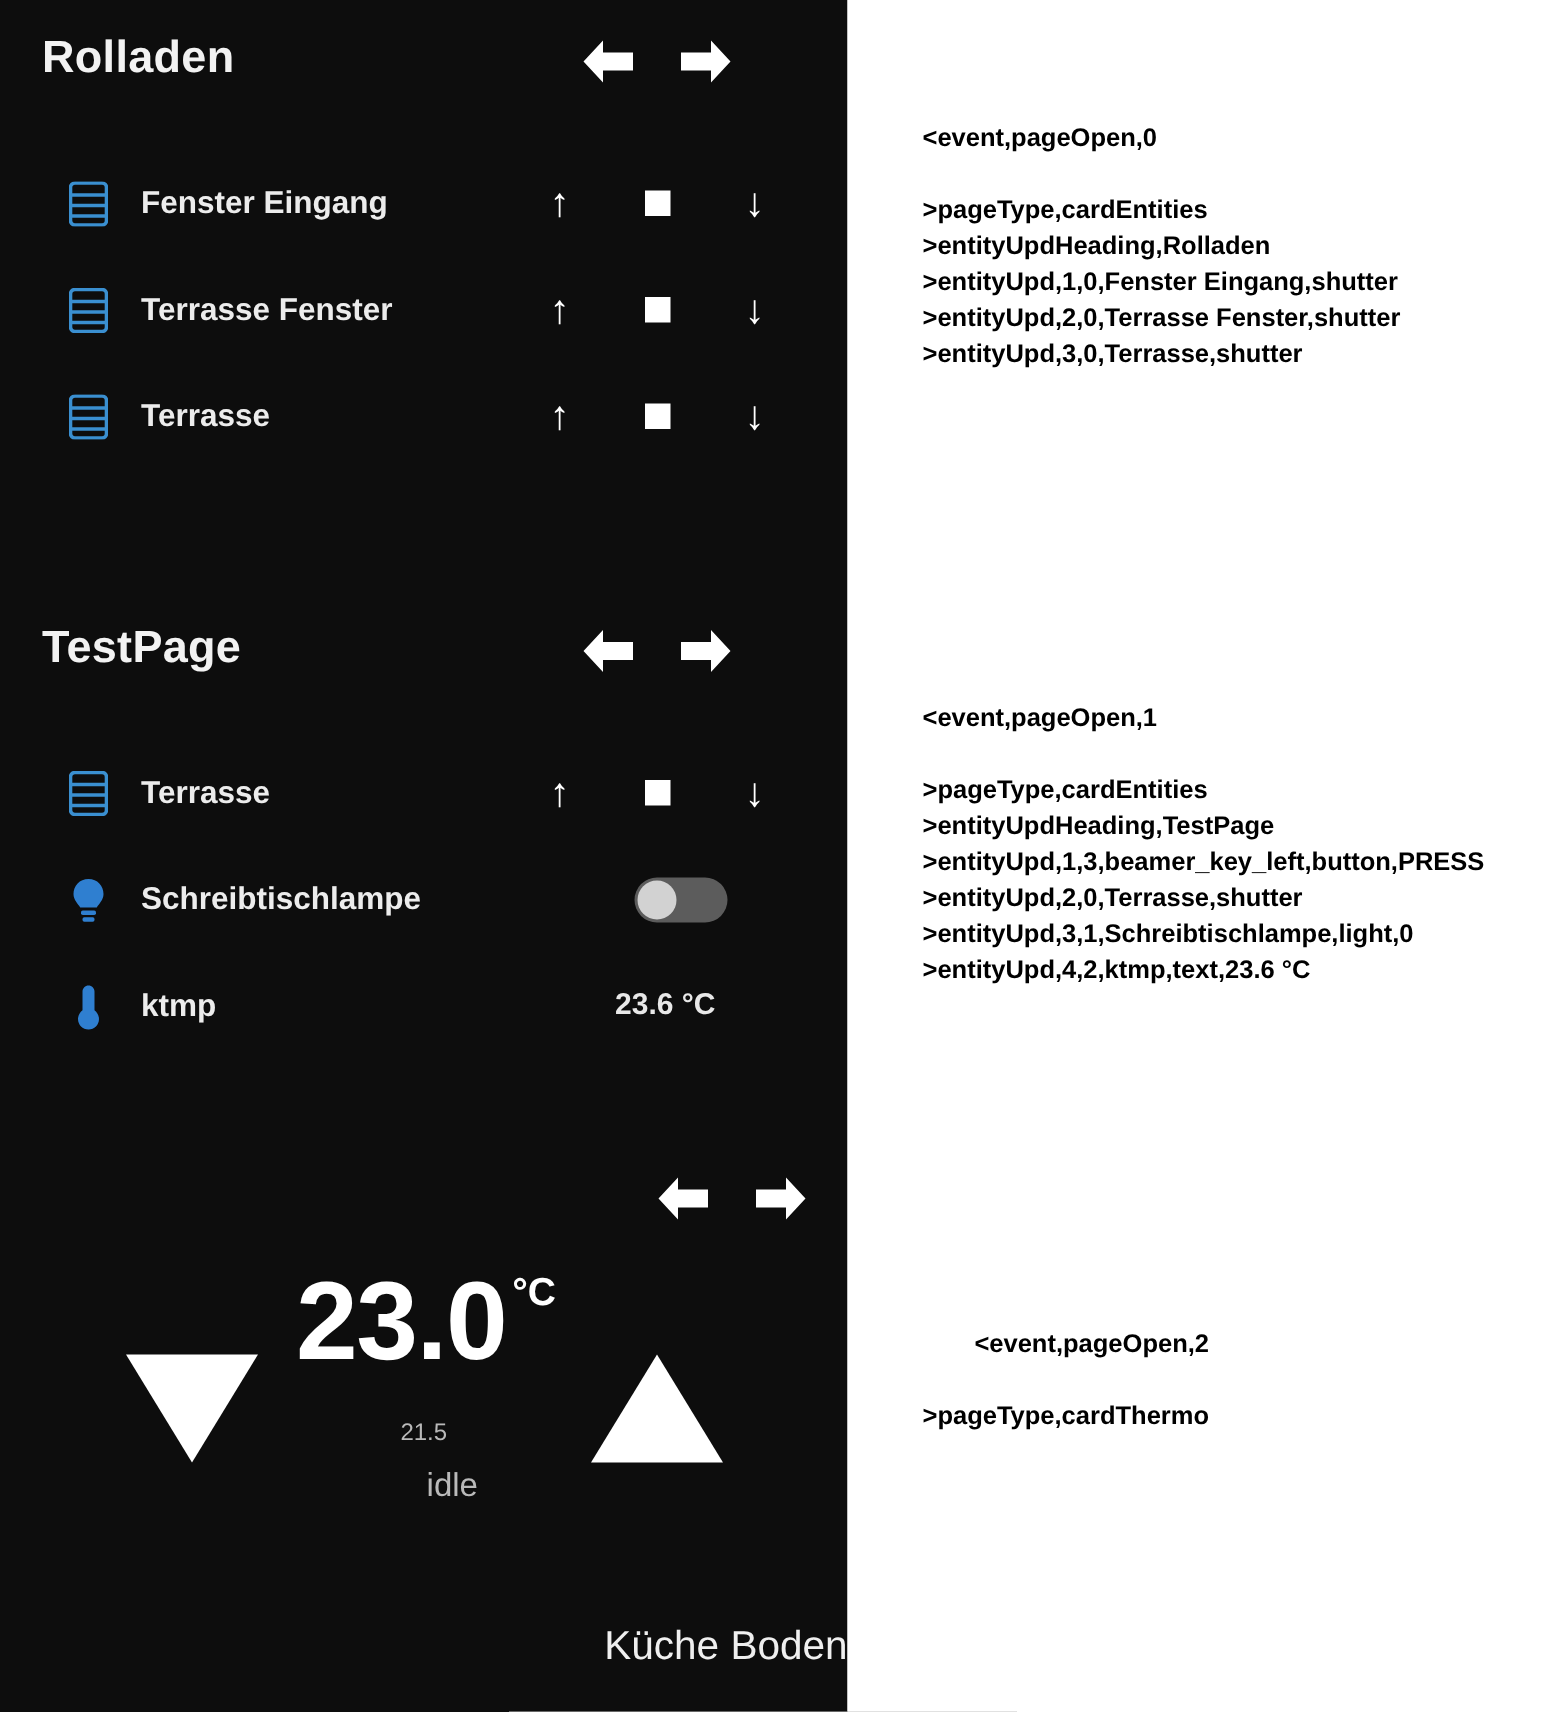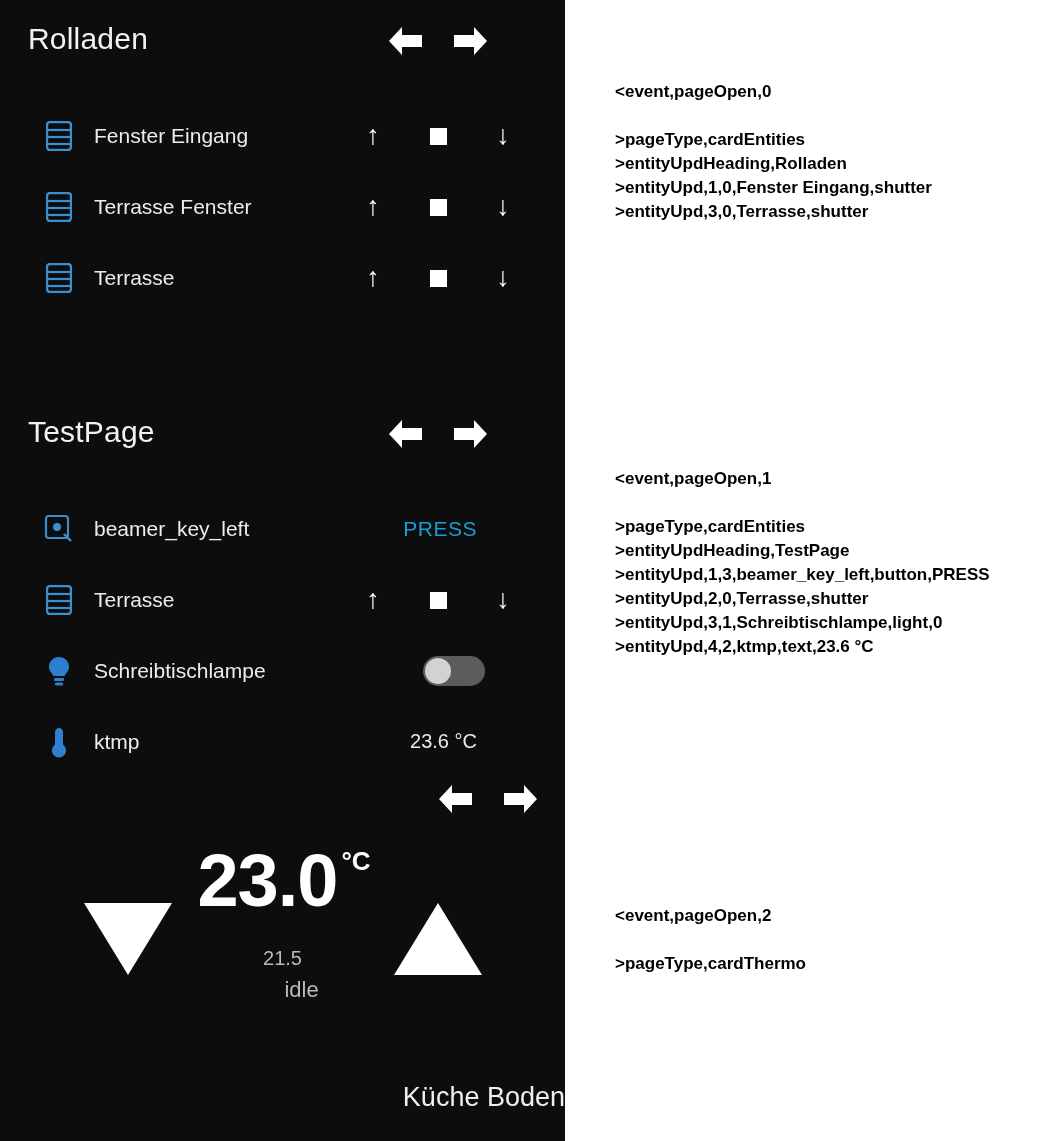--- a/index.html
+++ b/index.html
@@ -27,20 +27,21 @@
     width: 565px;
     height: 1141px;
     background: #0d0d0d;
     color: #ffffff;
   }
   
   .card {
     position: absolute;
     left: 0;
     width: 515px;
+    font-weight: bold;
   }
   .card-header {
     position: relative;
     height: 60px;
   }
   .card-title {
     position: absolute;
     left: 28px;
     top: 0;
     font-size: 30px;
@@ -172,21 +173,21 @@
     position: relative;
     top: 8px;
     left: 4px;
   }
   .thermo-target {
     position: absolute;
     left: 0;
     top: 947px;
     width: 565px;
     text-align: center;
-    font-size: 20px;
+    font-size: 16px;
     color: #b9b9b9;
   }
   .thermo-state {
     position: absolute;
     left: 0;
     top: 977px;
     width: 603px;
     text-align: center;
     font-size: 22px;
     color: #b9b9b9;
@@ -322,31 +323,20 @@
               </svg>
           </span>
           <span class="arrow">
             <svg width="40" height="34" viewBox="0 0 40 34">
                 <path d="M23 3 L36 17 L23 31 L23 23 L3 23 L3 11 L23 11 Z" fill="#ffffff"></path>
               </svg>
           </span>
         </div>
       </div>
 
-      <div class="row" style="top:18px;">
-        <span class="row-icon">
-          <svg width="30" height="30" viewBox="0 0 30 30">
-              <rect x="2" y="2" width="22" height="22" rx="3" fill="none" stroke="#3a8fd0" stroke-width="2.2"></rect>
-              <circle cx="13" cy="13" r="4" fill="#3a8fd0"></circle>
-              <path d="M20 20 L27 27" stroke="#3a8fd0" stroke-width="2.4"></path>
-            </svg>
-        </span>
-        <span class="row-label">beamer_key_left</span>
-        <span class="press-label">PRESS</span>
-      </div>
 
       <div class="row" style="top:18px;">
         <span class="row-icon">
           <svg width="26" height="30" viewBox="0 0 26 30">
               <rect x="1" y="1" width="24" height="28" rx="3" fill="none" stroke="#3a8fd0" stroke-width="2.4"></rect>
               <line x1="1" y1="9" x2="25" y2="9" stroke="#3a8fd0" stroke-width="2.2"></line>
               <line x1="1" y1="16" x2="25" y2="16" stroke="#3a8fd0" stroke-width="2.2"></line>
               <line x1="1" y1="23" x2="25" y2="23" stroke="#3a8fd0" stroke-width="2.2"></line>
             </svg>
         </span>
@@ -407,32 +397,33 @@
     </div>
   </div>
 
   <div class="logs">
 
     <div class="log-block" style="top:80px;">
       <span class="log-line log-event">&lt;event,pageOpen,0</span>
       <span class="log-line">&gt;pageType,cardEntities</span>
       <span class="log-line">&gt;entityUpdHeading,Rolladen</span>
       <span class="log-line">&gt;entityUpd,1,0,Fenster Eingang,shutter</span>
+      <span class="log-line">&gt;entityUpd,2,0,Terrasse Fenster,shutter</span>
       <span class="log-line">&gt;entityUpd,3,0,Terrasse,shutter</span>
     </div>
 
     <div class="log-block" style="top:467px;">
       <span class="log-line log-event">&lt;event,pageOpen,1</span>
       <span class="log-line">&gt;pageType,cardEntities</span>
       <span class="log-line">&gt;entityUpdHeading,TestPage</span>
       <span class="log-line">&gt;entityUpd,1,3,beamer_key_left,button,PRESS</span>
       <span class="log-line">&gt;entityUpd,2,0,Terrasse,shutter</span>
       <span class="log-line">&gt;entityUpd,3,1,Schreibtischlampe,light,0</span>
       <span class="log-line">&gt;entityUpd,4,2,ktmp,text,23.6 °C</span>
     </div>
 
-    <div class="log-block" style="top:904px;">
+    <div class="log-block" style="top:884px;text-align:right;">
       <span class="log-line log-event">&lt;event,pageOpen,2</span>
       <span class="log-line">&gt;pageType,cardThermo</span>
     </div>
 
   </div>
 </div>
 
 </body></html>

